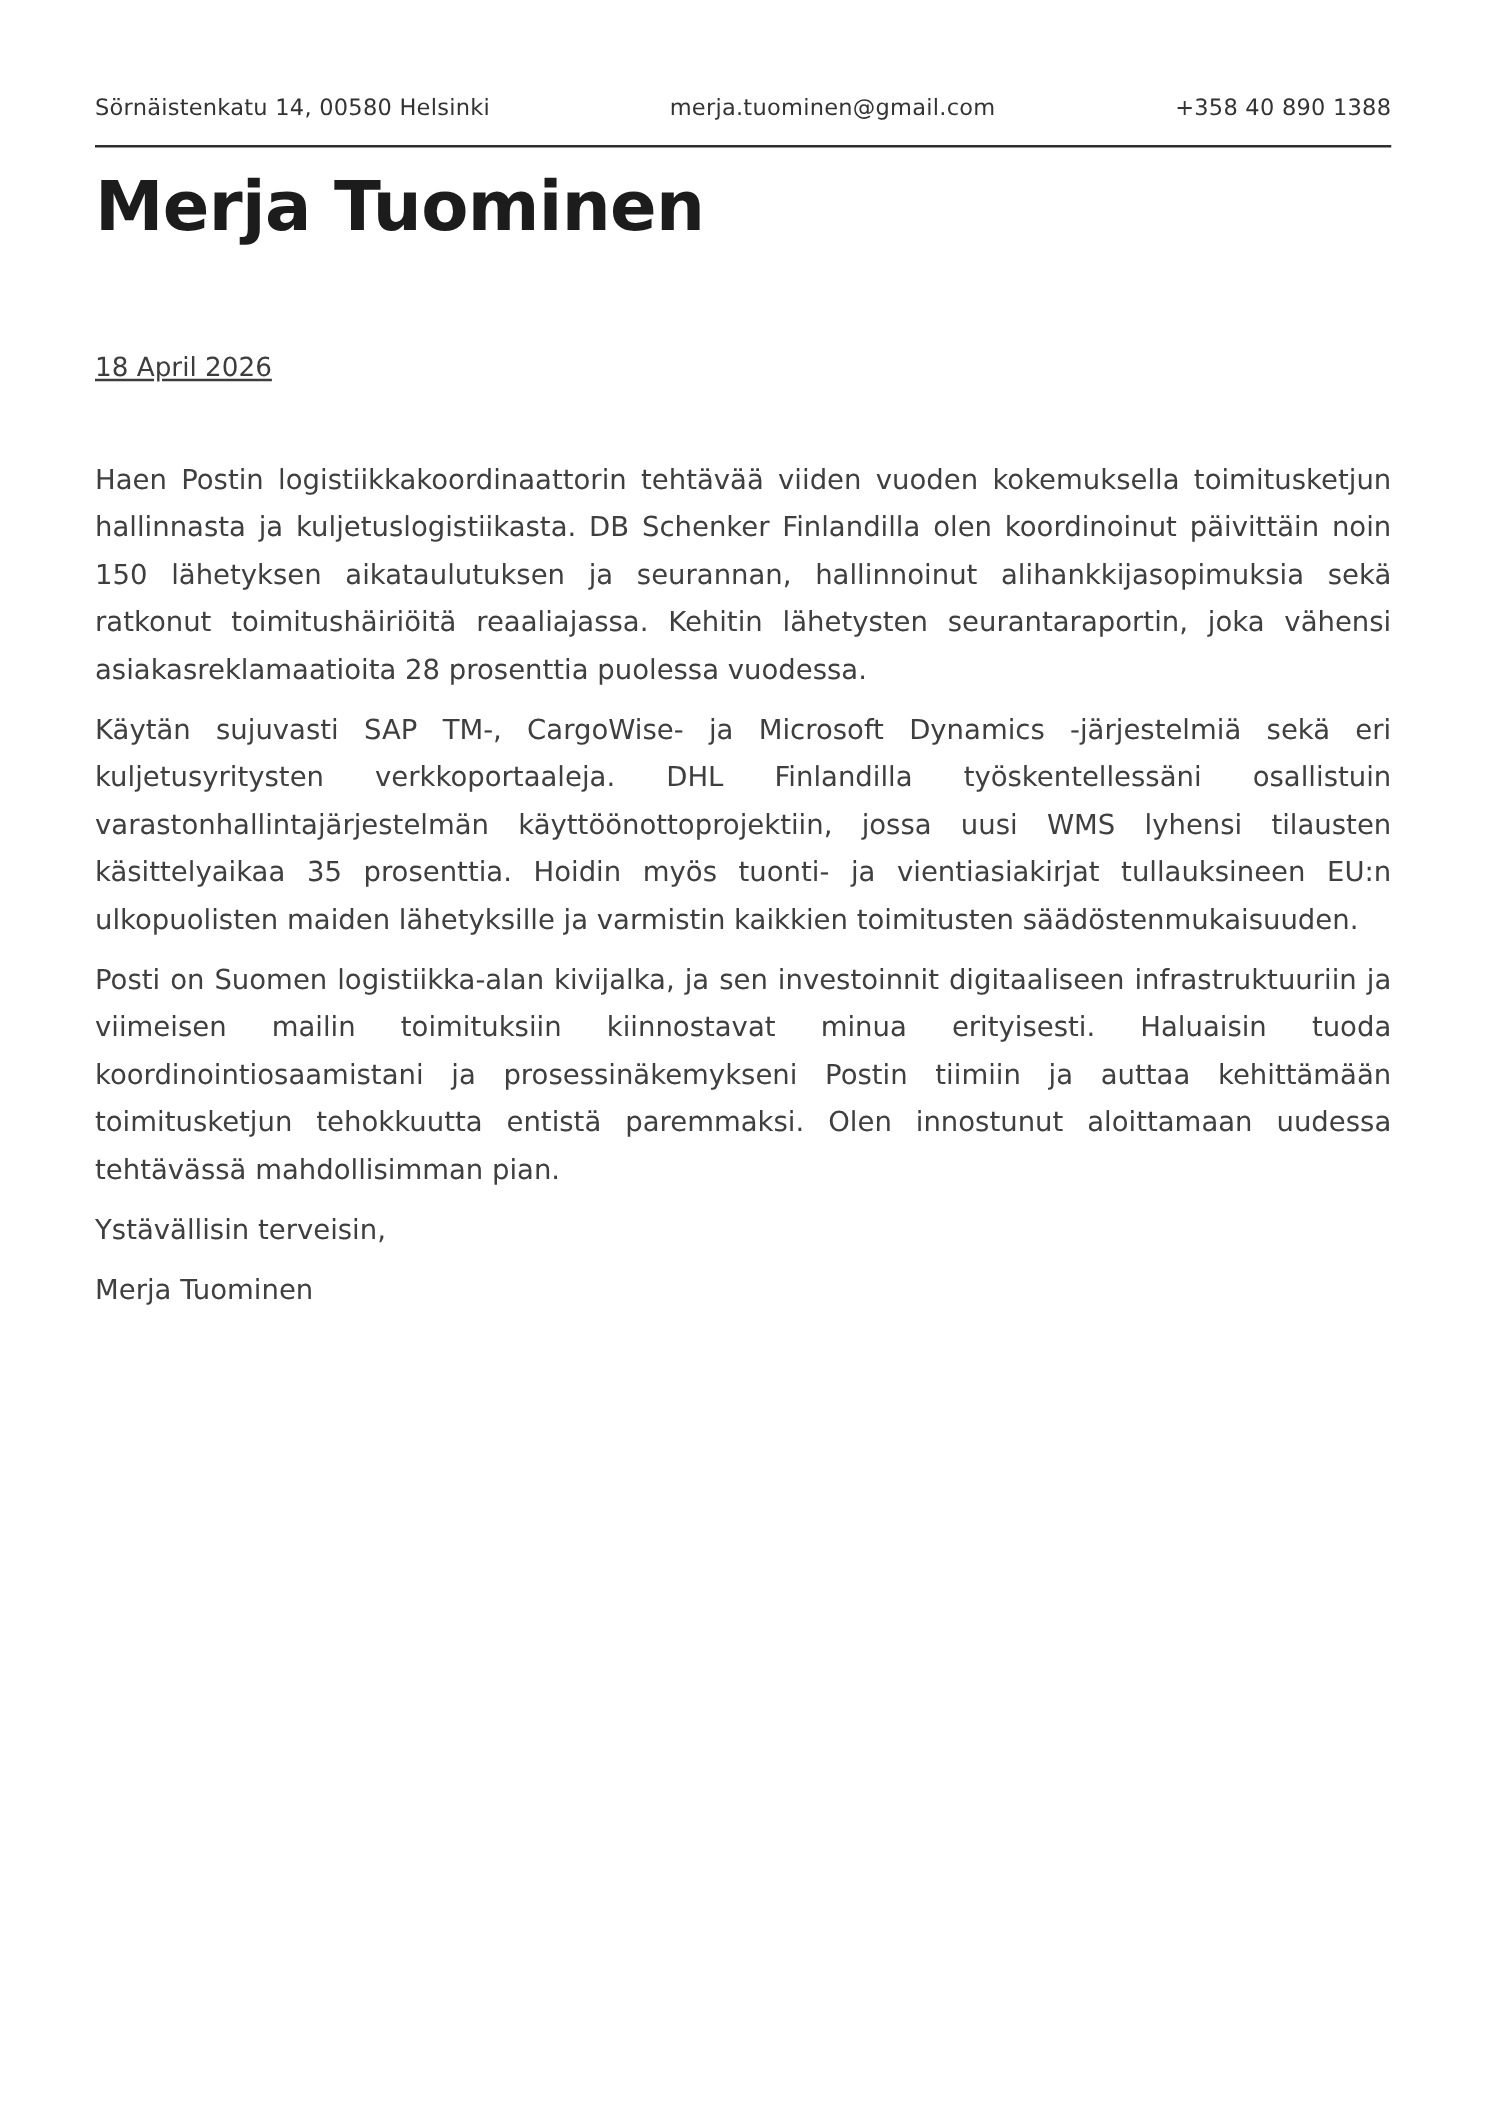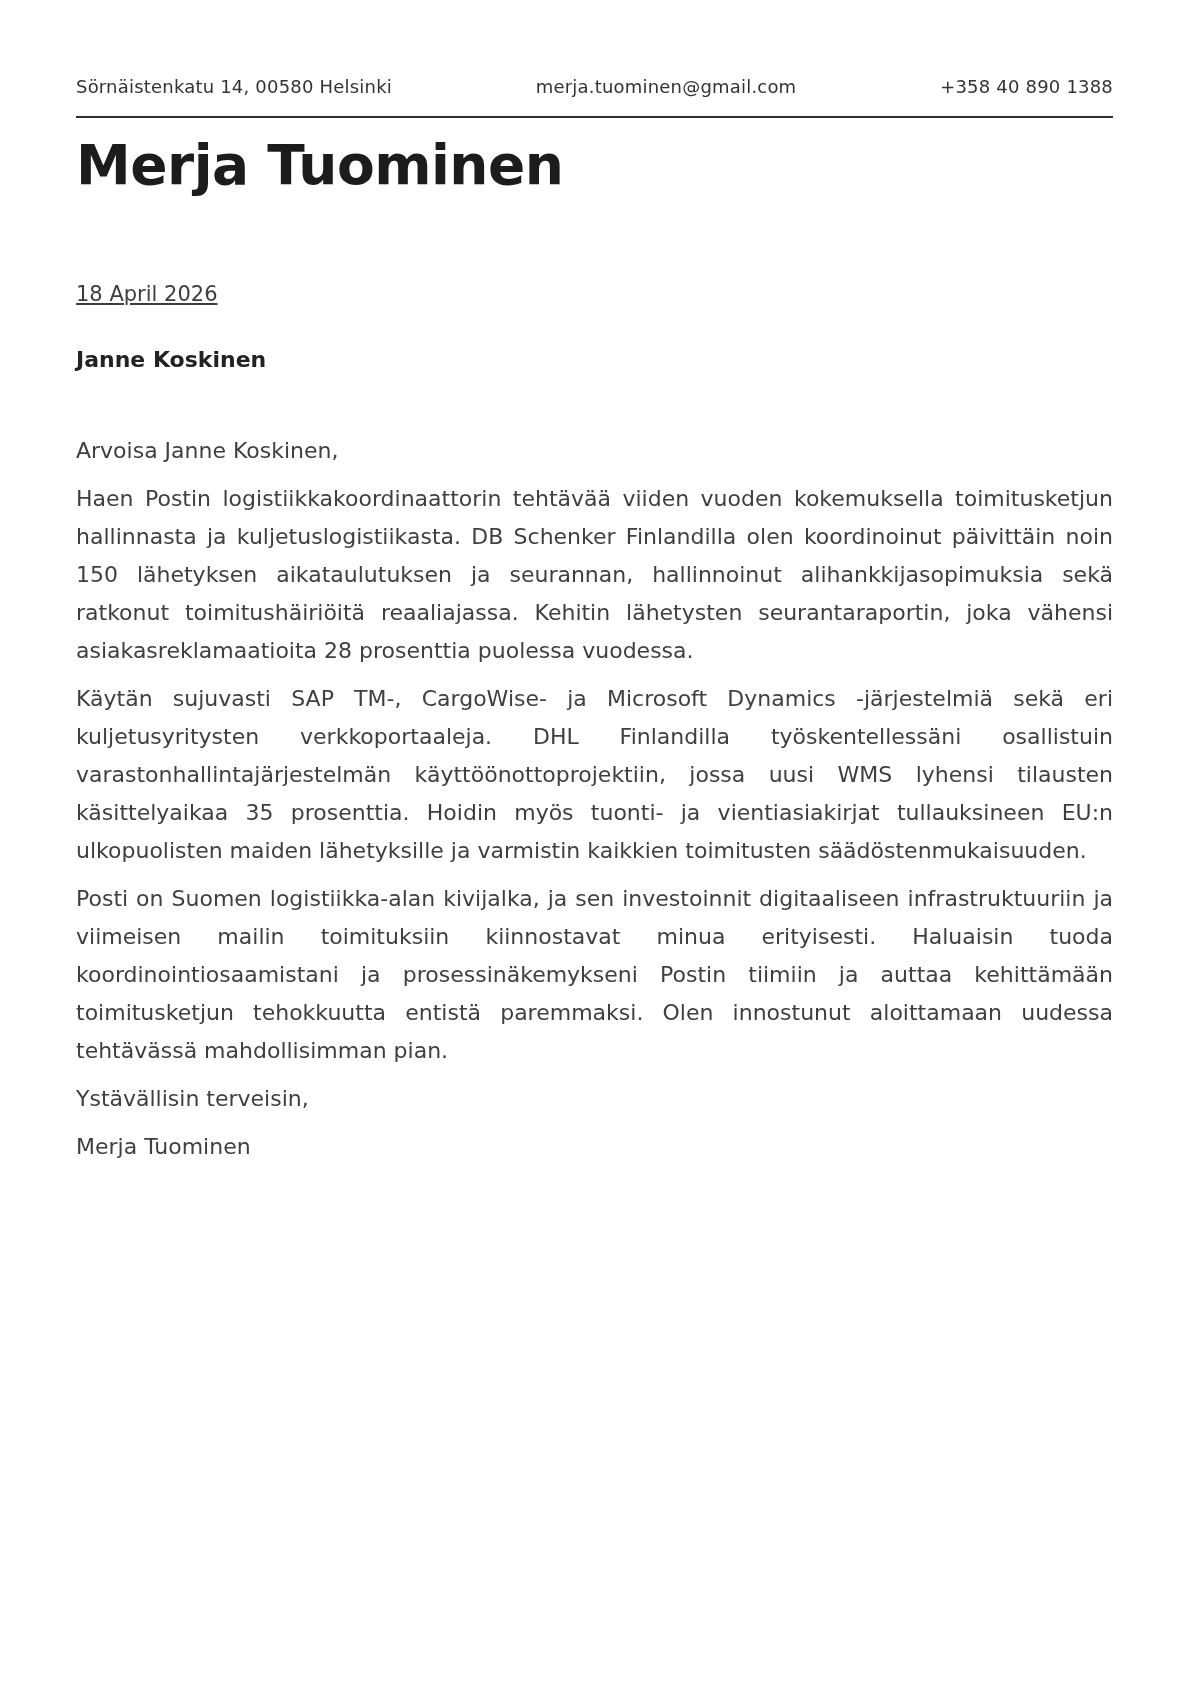--- a/index.html
+++ b/index.html
@@ -106,25 +106,23 @@
     <span class="right">+358 40 890 1388</span>
   </div>
 
   <hr class="header-rule">
 
   <h1 class="person-name">Merja Tuominen</h1>
 
 
   <div class="letter-date">18 April 2026</div>
 
-  <div class="recipient-name">Janne Koskinen</div>
 
 
   <div class="letter-body">
-    <p class="salutation">Arvoisa Janne Koskinen,</p>
 
     <p class="justify">Haen Postin logistiikkakoordinaattorin tehtävää viiden vuoden kokemuksella toimitusketjun hallinnasta ja kuljetuslogistiikasta. DB Schenker Finlandilla olen koordinoinut päivittäin noin 150 lähetyksen aikataulutuksen ja seurannan, hallinnoinut alihankkijasopimuksia sekä ratkonut toimitushäiriöitä reaaliajassa. Kehitin lähetysten seurantaraportin, joka vähensi asiakasreklamaatioita 28 prosenttia puolessa vuodessa.</p>
 
     <p class="justify">Käytän sujuvasti SAP TM-, CargoWise- ja Microsoft Dynamics -järjestelmiä sekä eri kuljetusyritysten verkkoportaaleja. DHL Finlandilla työskentellessäni osallistuin varastonhallintajärjestelmän käyttöönottoprojektiin, jossa uusi WMS lyhensi tilausten käsittelyaikaa 35 prosenttia. Hoidin myös tuonti- ja vientiasiakirjat tullauksineen EU:n ulkopuolisten maiden lähetyksille ja varmistin kaikkien toimitusten säädöstenmukaisuuden.</p>
 
     <p class="justify">Posti on Suomen logistiikka-alan kivijalka, ja sen investoinnit digitaaliseen infrastruktuuriin ja viimeisen mailin toimituksiin kiinnostavat minua erityisesti. Haluaisin tuoda koordinointiosaamistani ja prosessinäkemykseni Postin tiimiin ja auttaa kehittämään toimitusketjun tehokkuutta entistä paremmaksi. Olen innostunut aloittamaan uudessa tehtävässä mahdollisimman pian.</p>
 
     <p class="closing">Ystävällisin terveisin,</p>
 
     <p class="signature">Merja Tuominen</p>

